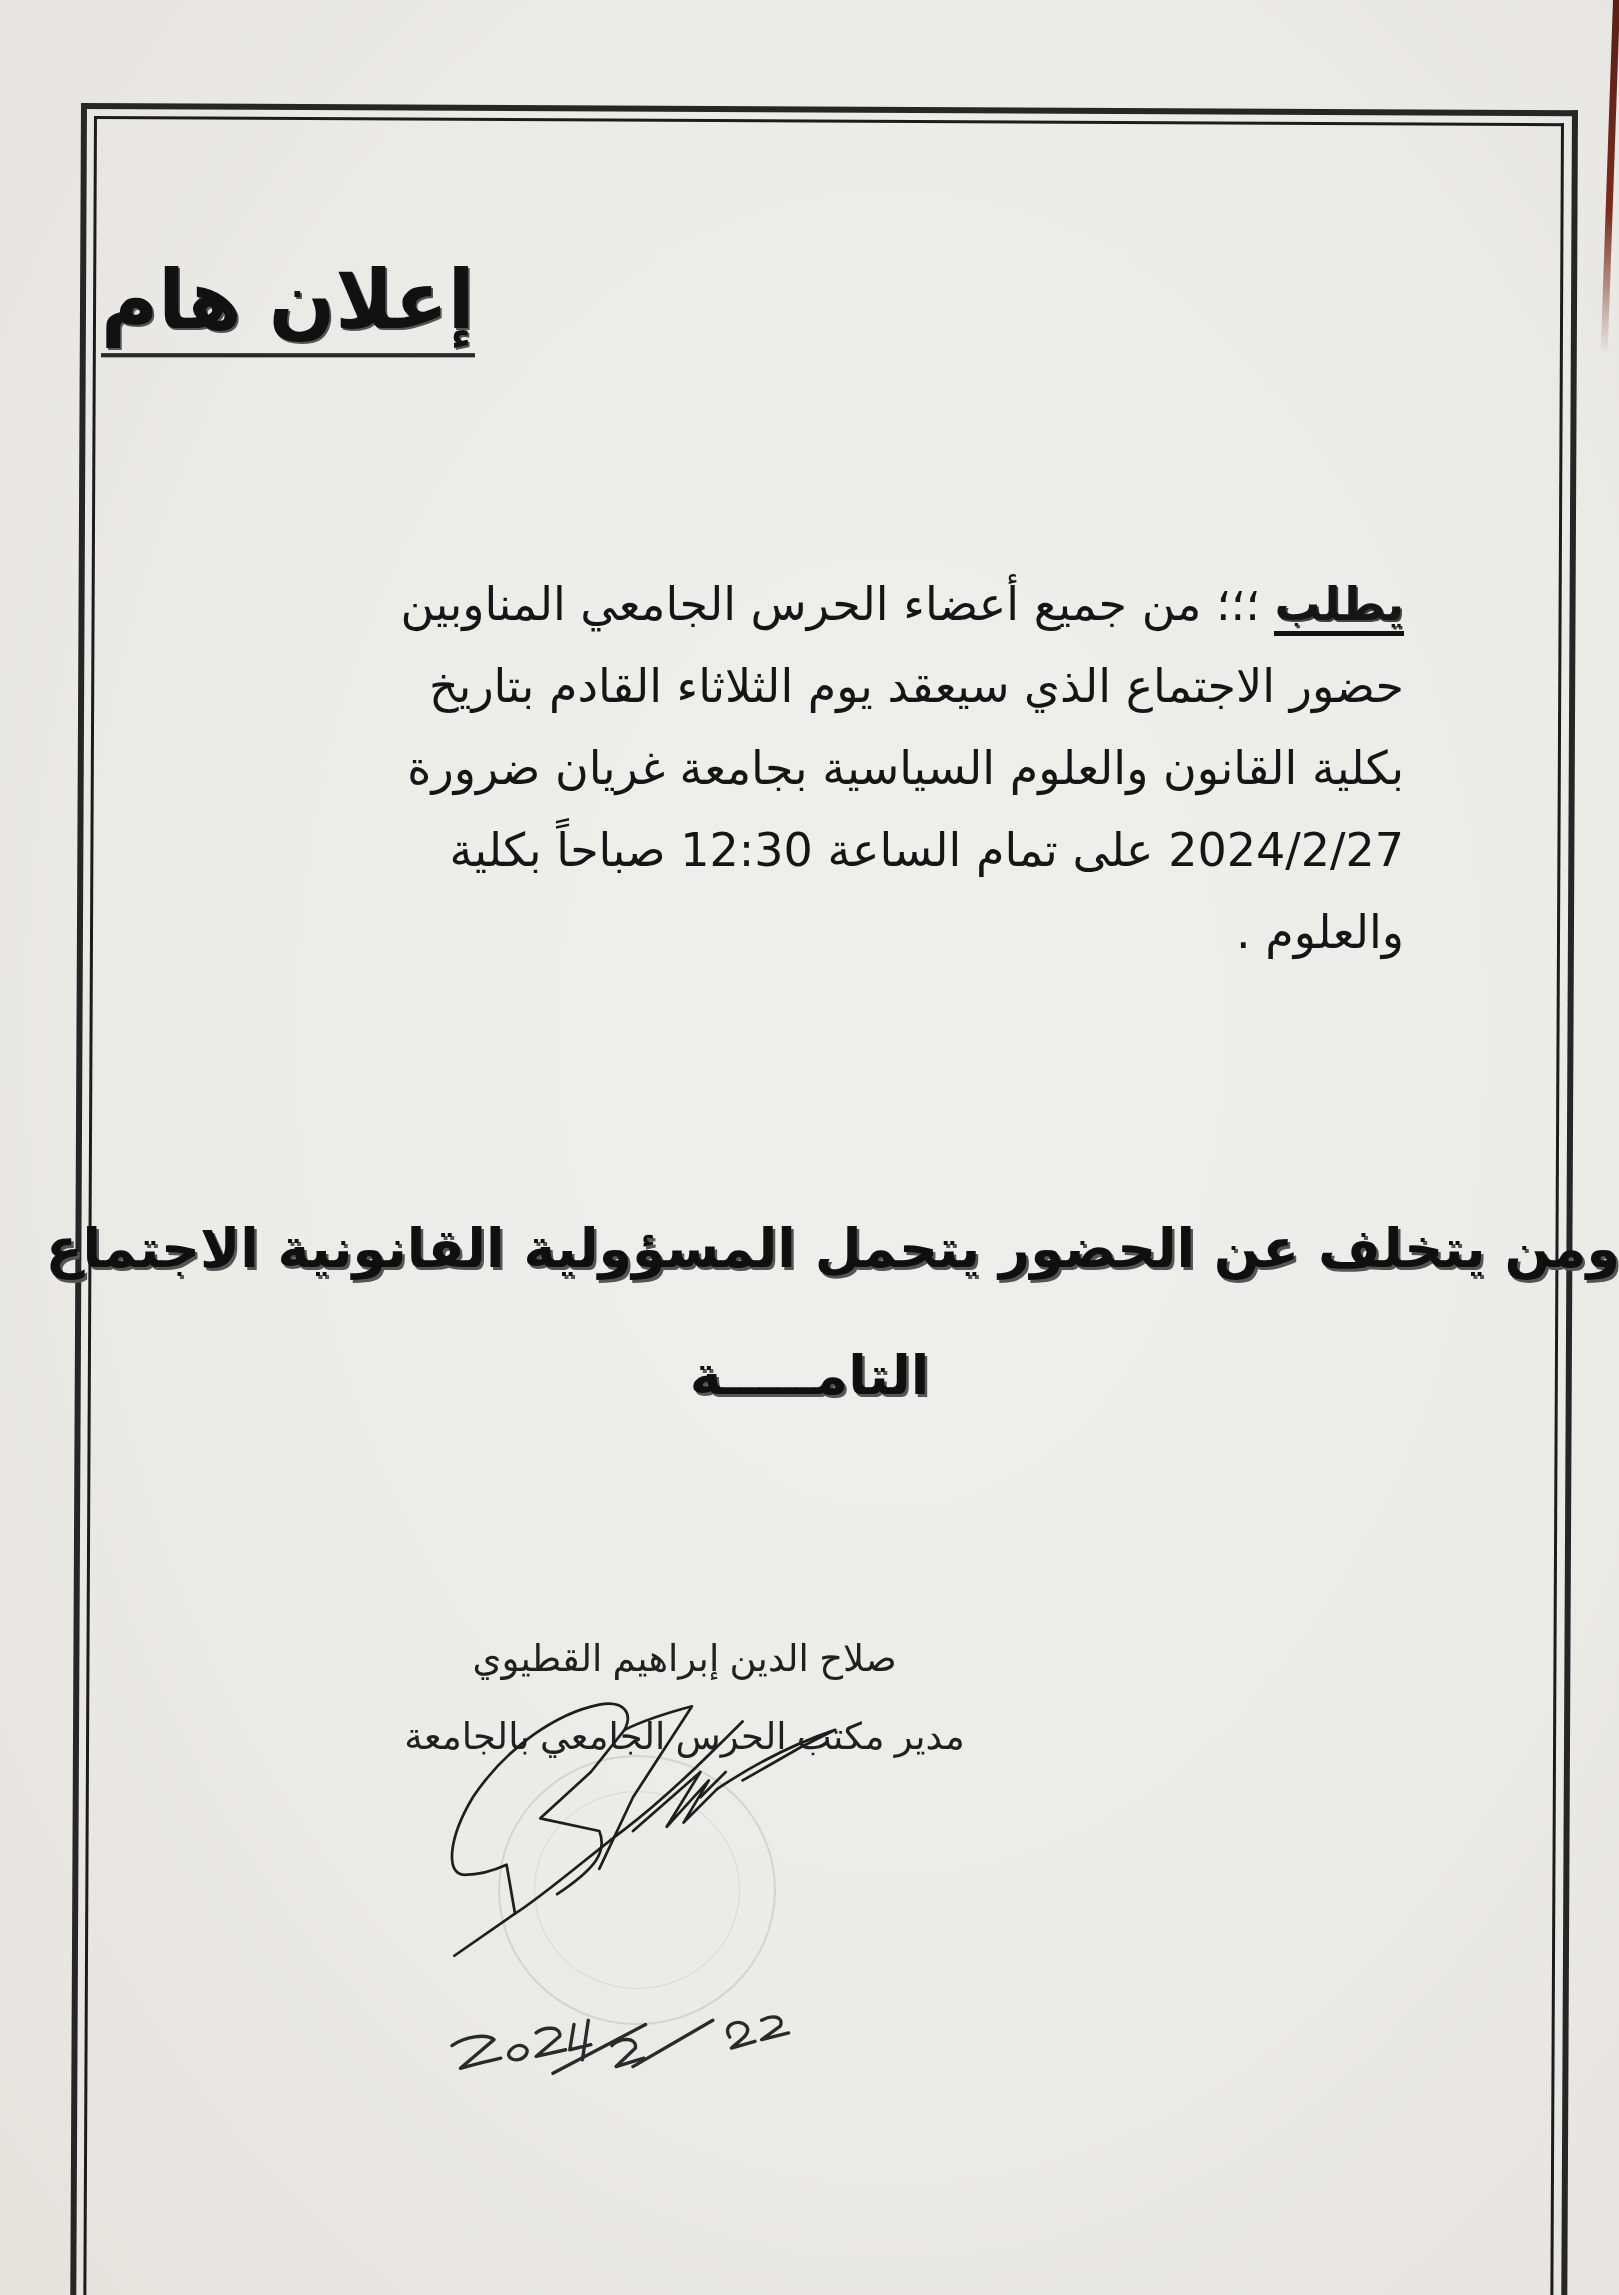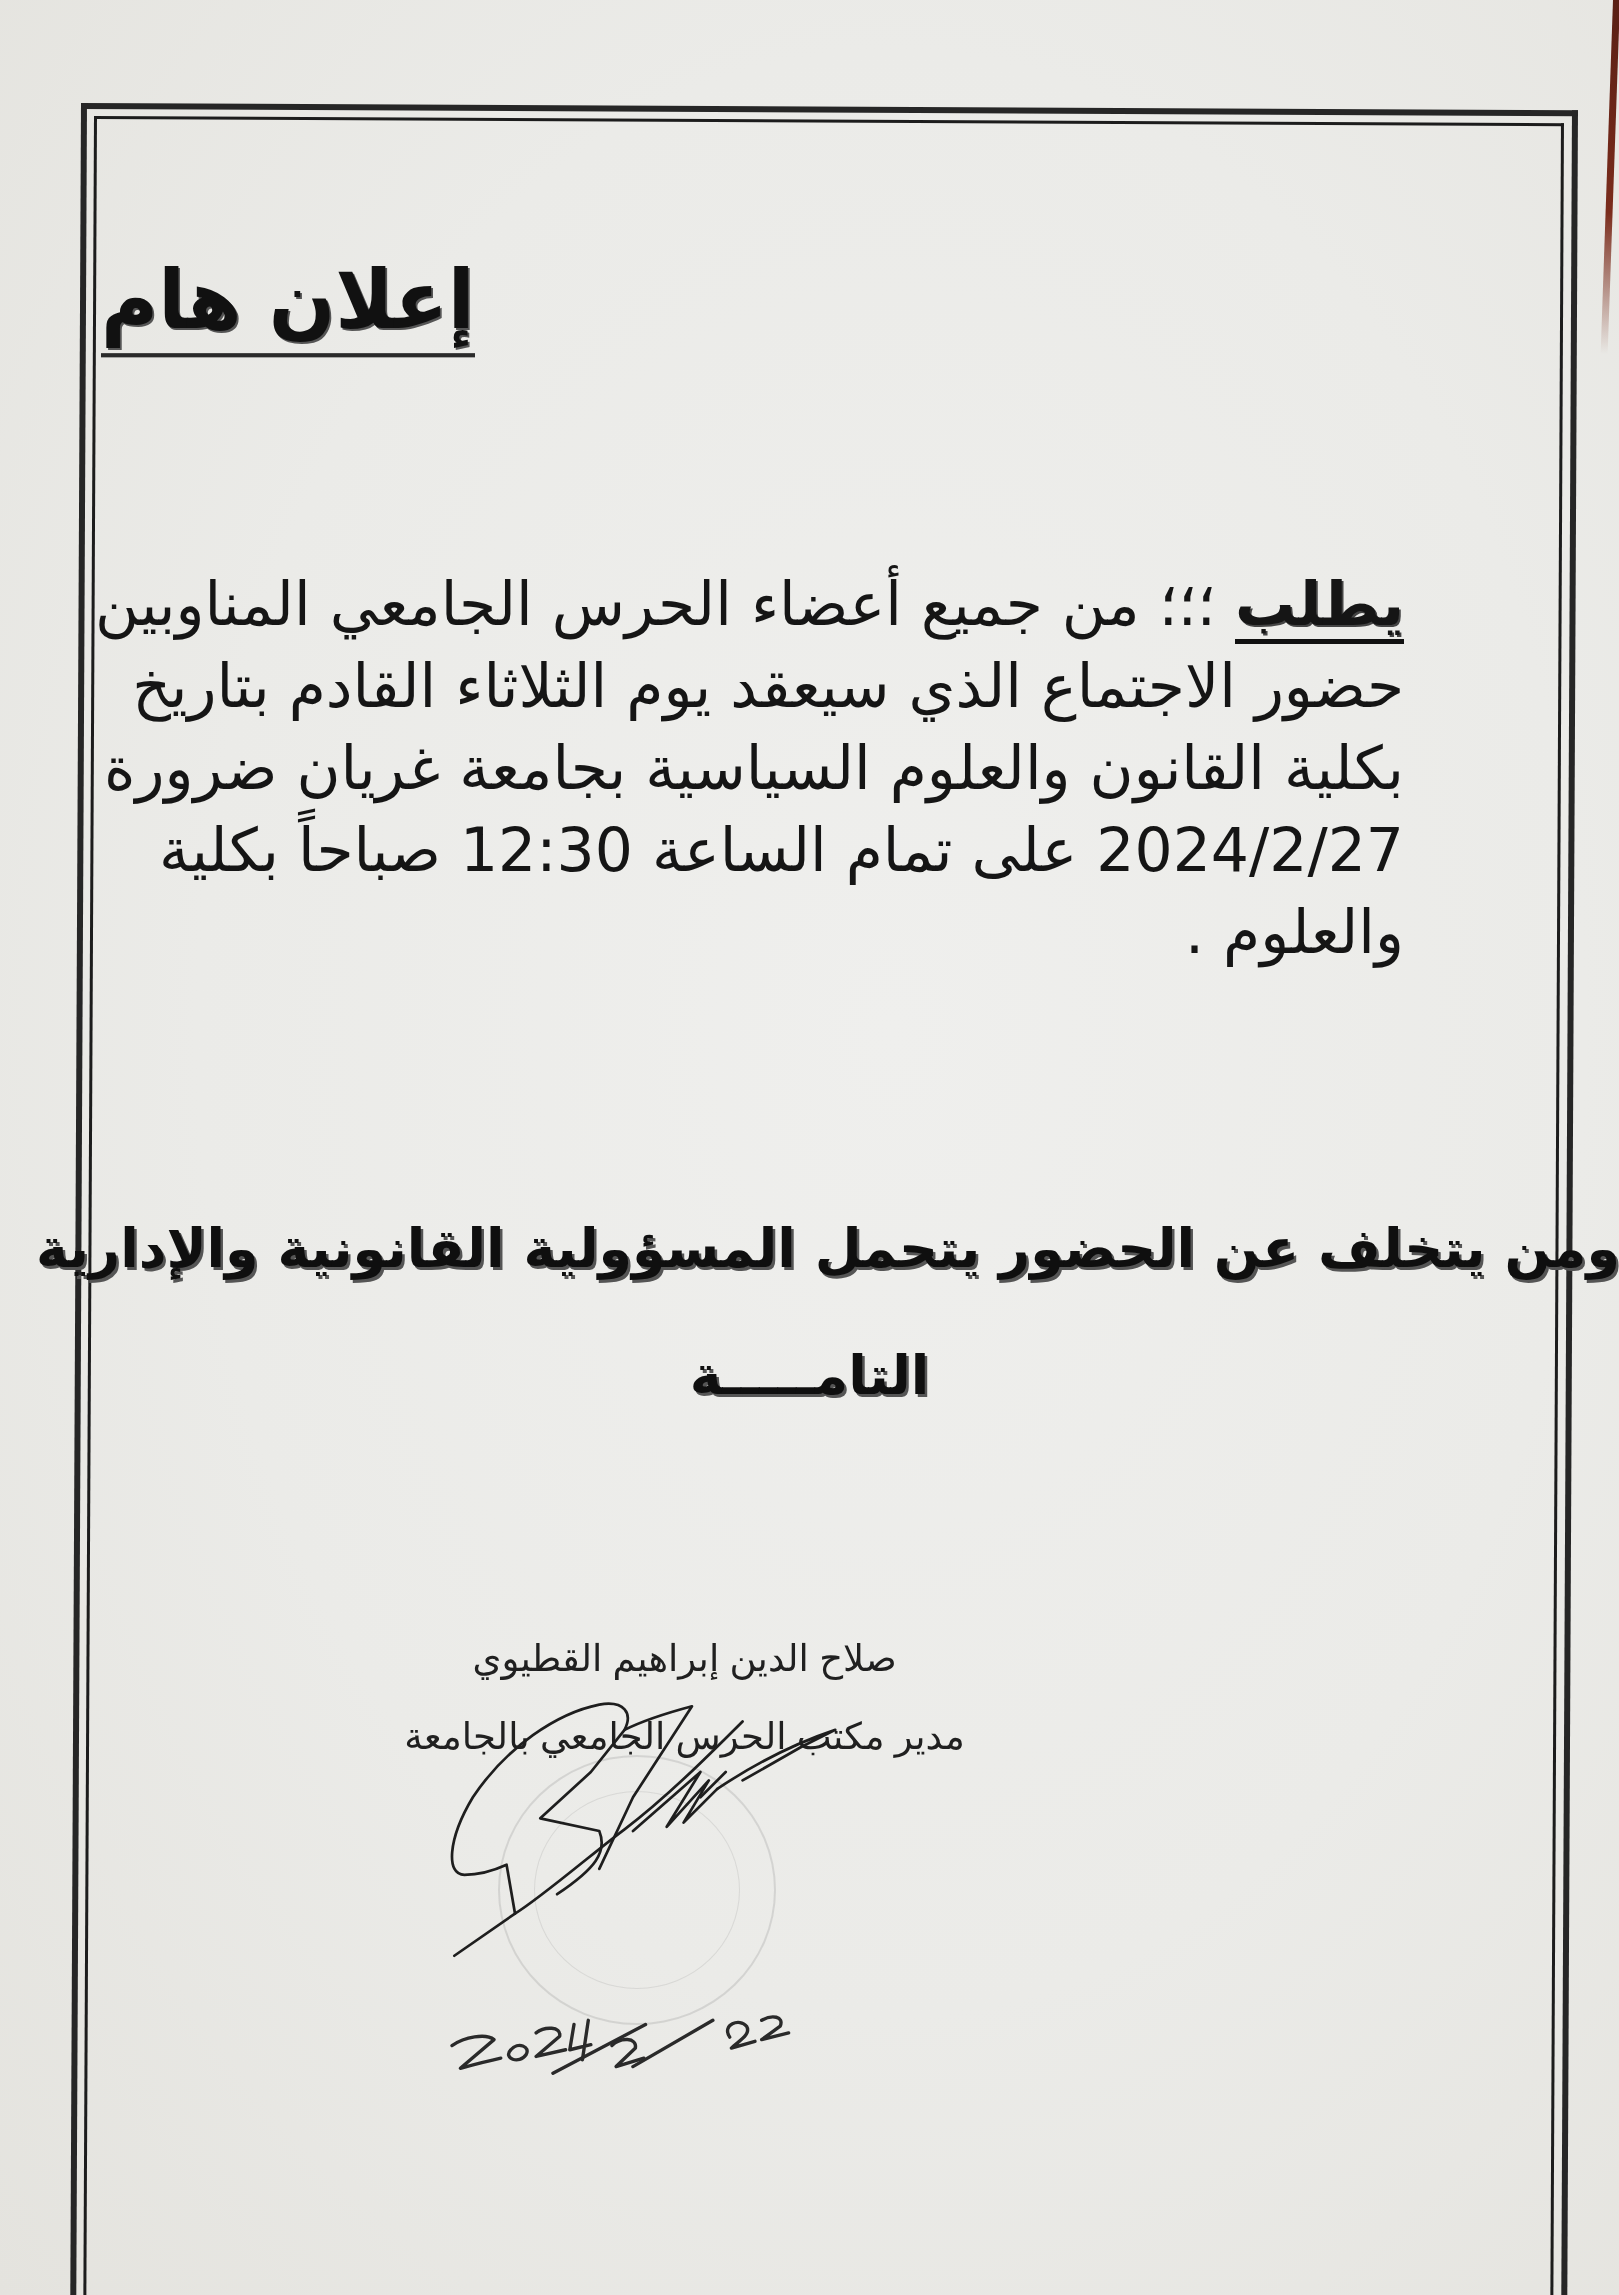--- a/index.html
+++ b/index.html
@@ -84,21 +84,21 @@
       border-bottom: 4.2px solid #2a2a2a;
       transform: scaleY(1.05);
       text-shadow: 1.7px 1.7px 0 #555;
     }
     .body-text {
       position: absolute;
       top: 445px;
       right: 165px;
       width: 1147px;
       font-family: "DejaVu Sans", sans-serif;
-      font-size: 60px;
+      font-size: 46px;
       line-height: 82px;
       color: #151515;
       text-align: right;
     }
     .body-text .line {
       display: block;
       white-space: nowrap;
     }
     .body-text .lead {
       font-weight: bold;
@@ -199,21 +199,21 @@
       <span class="lead">يطلب</span>
       <span>؛؛؛ من جميع أعضاء الحرس الجامعي المناوبين</span>
     </span>
     <span class="line">حضور الاجتماع الذي سيعقد يوم الثلاثاء القادم بتاريخ</span>
     <span class="line">بكلية القانون والعلوم السياسية بجامعة غريان ضرورة</span>
     <span class="line">2024/2/27 على تمام الساعة 12:30 صباحاً بكلية</span>
     <span class="line">والعلوم .</span>
   </div>
 
   <div class="warning">
-    <span class="line line-1">ومن يتخلف عن الحضور يتحمل المسؤولية القانونية والإدارية</span>
+    <span class="line line-1">ومن يتخلف عن الحضور يتحمل المسؤولية القانونية الاجتماع</span>
     <span class="line line-2">التامـــــة</span>
   </div>
 
   <div class="signer">
     <span class="line">صلاح الدين إبراهيم القطيوي</span>
     <span class="line">مدير مكتب الحرس الجامعي بالجامعة</span>
   </div>
 </div>
 
 <div class="stamp"></div>

